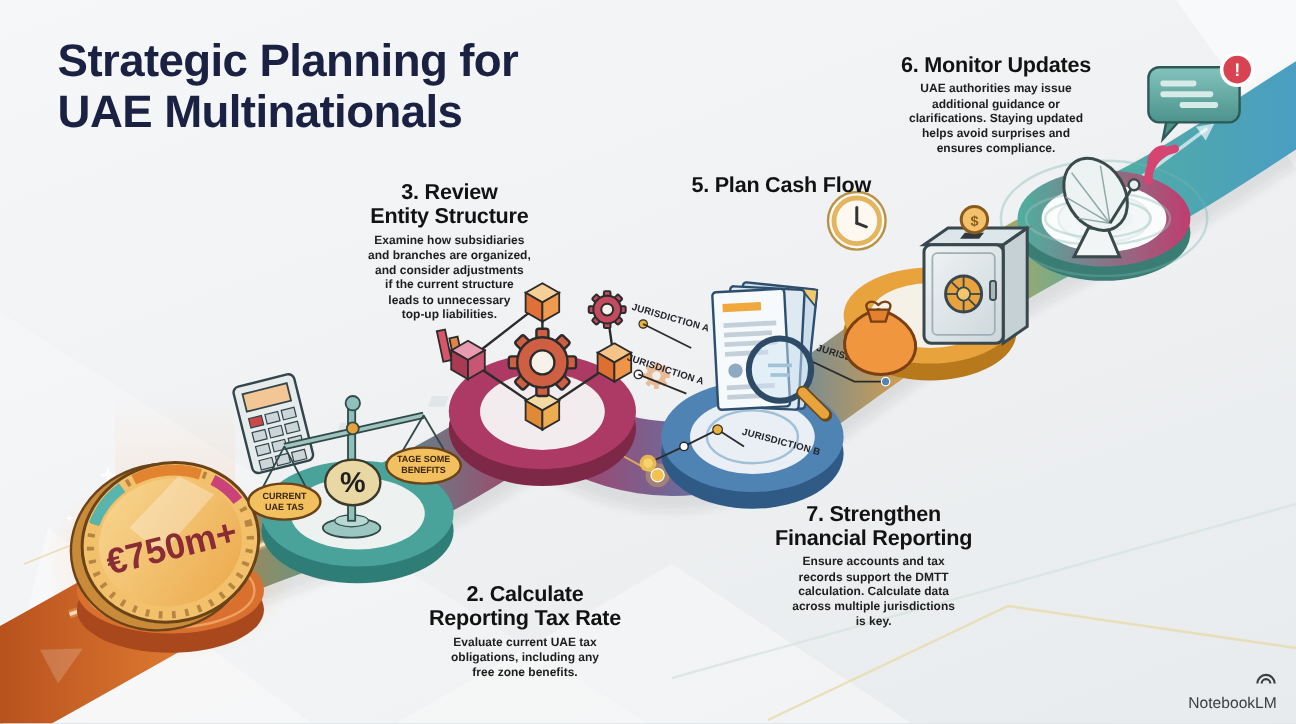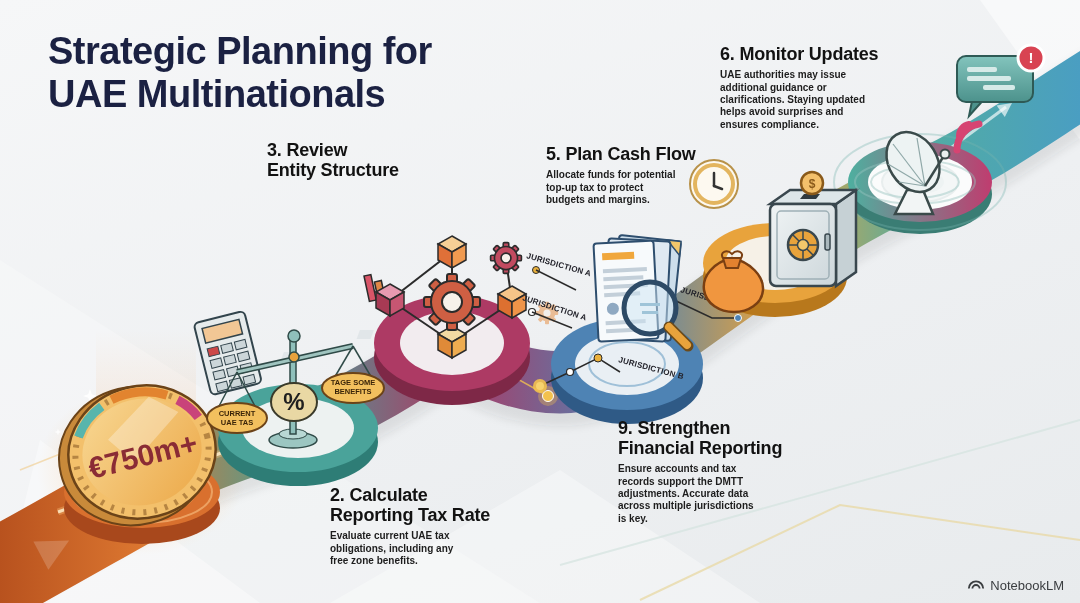--- a/index.html
+++ b/index.html
@@ -3,31 +3,31 @@
 <meta charset="utf-8">
 <style>
   html,body{margin:0;padding:0;background:#dfe2e5;}
   .canvas{position:relative;width:1080px;height:603px;overflow:hidden;
     background:linear-gradient(160deg,#f6f7f8 0%,#eef0f2 55%,#e8ebed 100%);
     font-family:"Liberation Sans",sans-serif;}
   .scene{position:absolute;left:0;top:0;}
   svg text{font-family:"Liberation Sans",sans-serif;}
   .title{position:absolute;left:48px;top:30px;color:#1b2142;font-weight:700;
     font-size:38px;line-height:1.12;letter-spacing:-0.5px;}
-  .step{position:absolute;}
+  .step{position:absolute;text-align:center;}
   .step .hl{font-size:18px;font-weight:800;color:#121212;line-height:1.12;letter-spacing:-0.2px;}
   .step .b{font-size:10px;font-weight:700;color:#1d1d1d;line-height:1.24;margin-top:5px;white-space:pre-line;}
   .s1{left:50px;top:324px;width:215px}
   .s2{left:330px;top:485px;width:215px}
-  .s3{left:267px;top:140px;width:215px}
+  .s3{left:267px;top:150px;width:215px}
   .s4{left:618px;top:418px;width:220px}
   .s5{left:546px;top:144px;width:210px}
   .s6{left:720px;top:44px;width:220px}
-  .watermark{position:absolute;right:16px;bottom:10px;display:flex;align-items:flex-start;gap:5px;
-    color:#3a3d40;font-size:13px;font-weight:500;}
+  .watermark{position:absolute;right:16px;bottom:10px;display:flex;align-items:flex-end;gap:5px;
+    color:#3a3d40;font-size:13px;font-weight:500;flex-direction:column;}
 </style>
 </head>
 <body>
 
 <div class="canvas">
 
 <svg class="scene" width="1080" height="603" viewBox="0 0 1080 603">
   <defs>
     <linearGradient id="pathGrad" x1="0" y1="0" x2="1080" y2="0" gradientUnits="userSpaceOnUse">
       <stop offset="0" stop-color="#b8521e"></stop>
@@ -363,35 +363,38 @@
 <div class="step s2">
   <div class="hl">2. Calculate</div>
   <div class="hl">Reporting Tax Rate</div>
   <div class="b">Evaluate current UAE tax
 obligations, including any
 free zone benefits.</div>
 </div>
 <div class="step s3">
   <div class="hl">3. Review</div>
   <div class="hl">Entity Structure</div>
+  <div class="b">Examine how subsidiaries
+and branches are organized,
+and consider adjustments
+if the current structure
+leads to unnecessary
+top-up liabilities.</div>
 </div>
 <div class="step s4">
-  <div class="hl">9. Strengthen</div>
+  <div class="hl">7. Strengthen</div>
   <div class="hl">Financial Reporting</div>
   <div class="b">Ensure accounts and tax
 records support the DMTT
-adjustments. Accurate data
+calculation. Calculate data
 across multiple jurisdictions
 is key.</div>
 </div>
 <div class="step s5">
   <div class="hl">5. Plan Cash Flow</div>
-  <div class="b">Allocate funds for potential
-top-up tax to protect
-budgets and margins.</div>
 </div>
 <div class="step s6">
   <div class="hl">6. Monitor Updates</div>
   <div class="b">UAE authorities may issue
 additional guidance or
 clarifications. Staying updated
 helps avoid surprises and
 ensures compliance.</div>
 </div>
 

